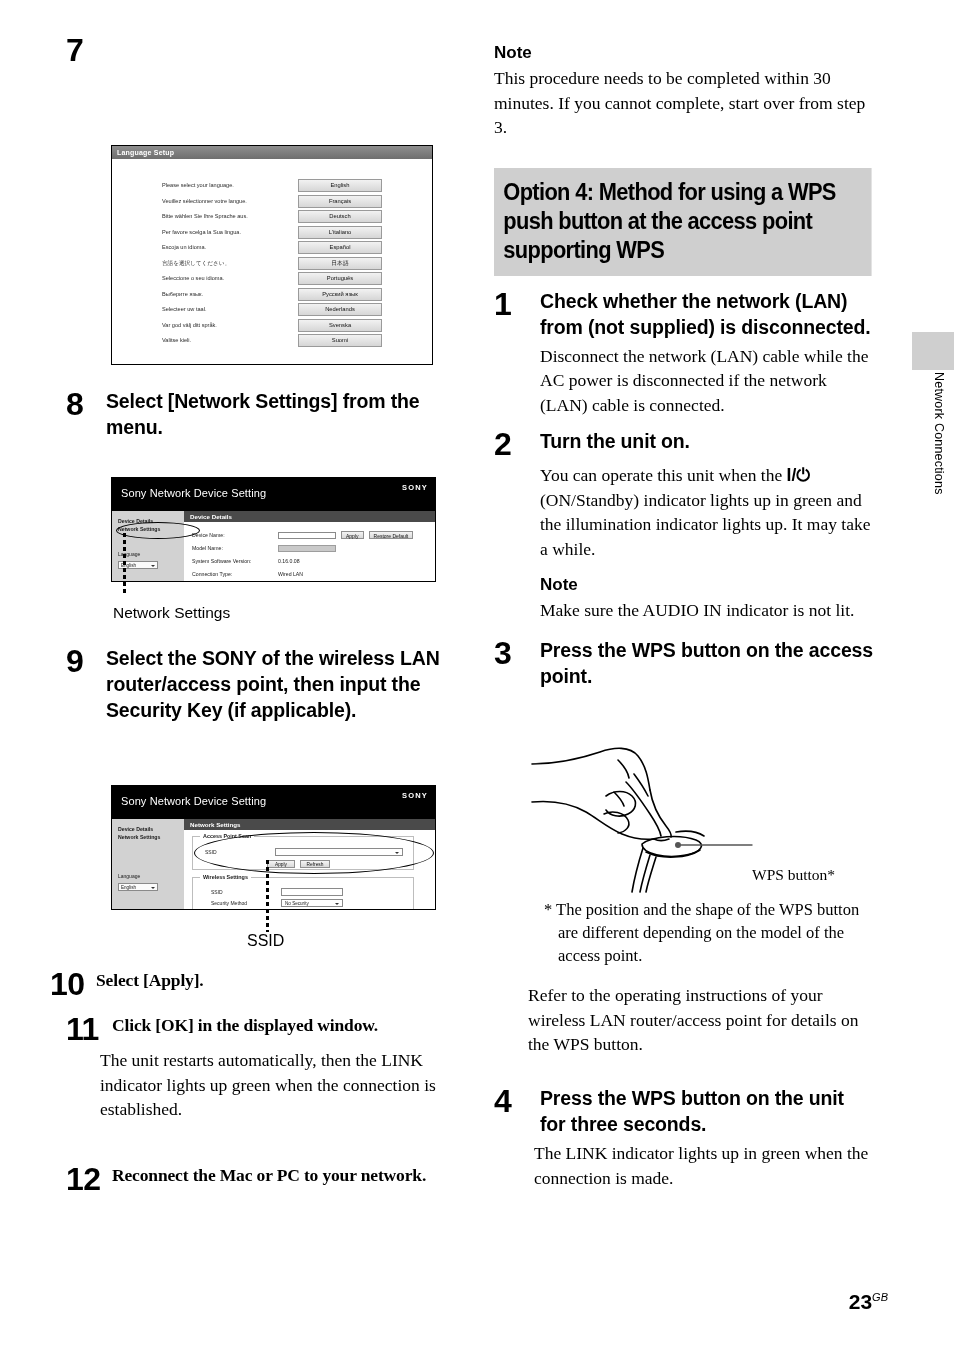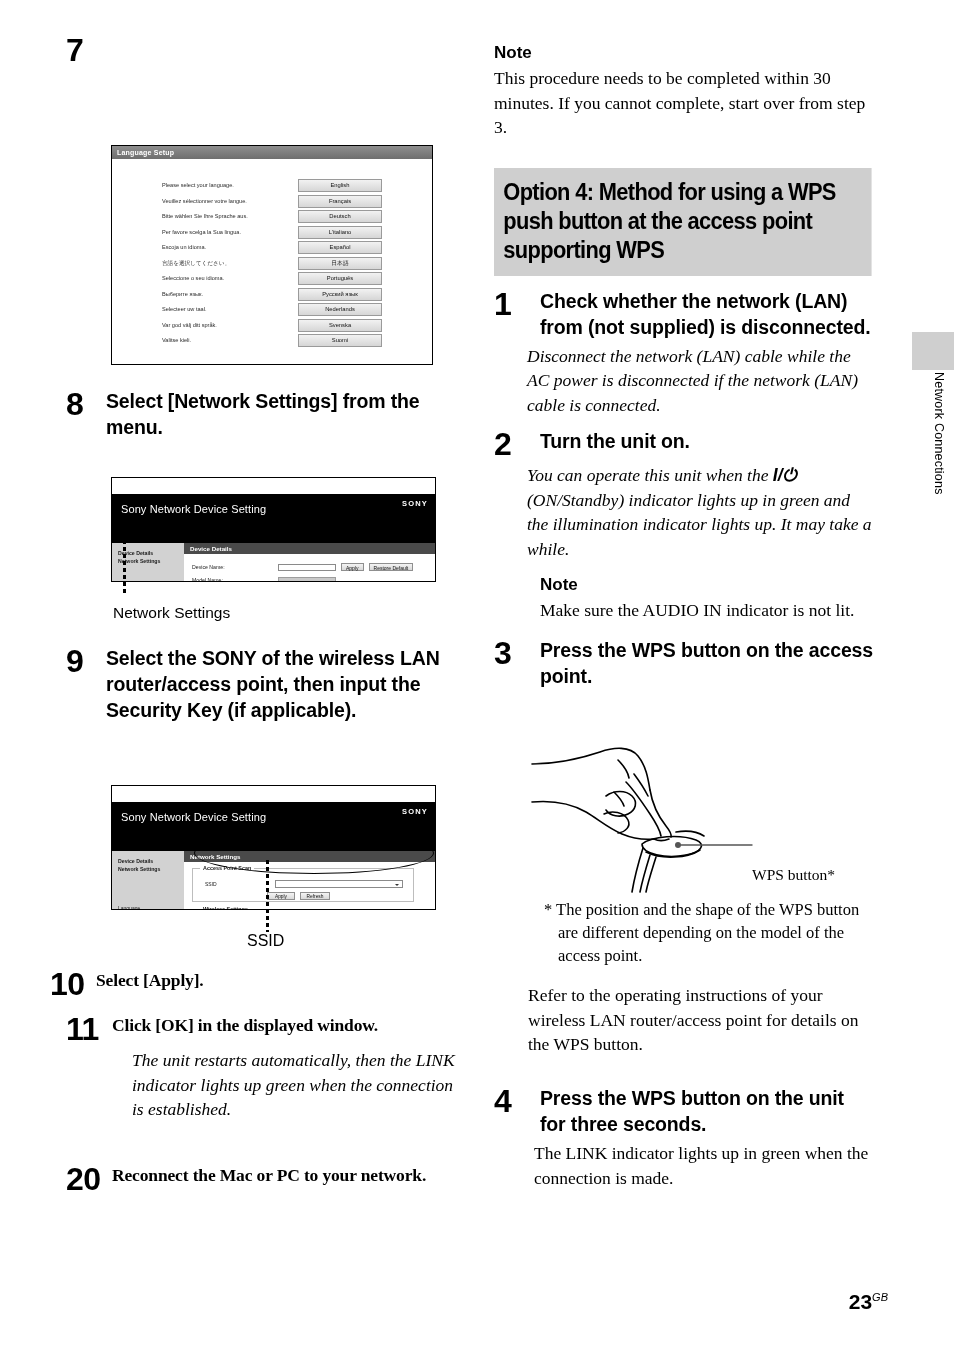--- a/index.html
+++ b/index.html
@@ -63,21 +63,21 @@
     line-height: 24px;
     font-family: Liberation Serif, serif;
   }
   .step-body {
     font-family: "Liberation Serif", serif;
     font-size: 17.5px;
     line-height: 24.5px;
     margin-left: 40px;
     margin-top: 2px;
   }
-  .col-right .step-body { margin-left: 33px; font-style: italic; }
+  .col-right .step-body { margin-left: 46px; }
 
   
   .note-head {
     font-family: "Liberation Sans", sans-serif;
     font-weight: bold;
     font-size: 17px;
     line-height: 22px;
     margin-bottom: 2px;
   }
   .note-body {
@@ -185,23 +185,22 @@
   }
   .sony-shot.one {
     left: 111px; top: 477px; width: 325px; height: 105px;
   }
   .sony-shot.two {
     left: 111px; top: 785px; width: 325px; height: 125px;
   }
   .sony-header {
     background: #000000;
     color: #ffffff;
-    height: 49px;
+    height: 33px;
     position: relative;
-    margin-top: 16px;
   }
   .sony-header .title {
     position: absolute;
     left: 9px; top: 9px;
     font-family: "Liberation Sans", sans-serif;
     font-size: 11px;
     letter-spacing: 0.1px;
   }
   .sony-header .logo {
     position: absolute;
@@ -599,26 +598,26 @@
       <div class="step-num w2">10</div>
       <div class="step-title sm">Select [Apply].</div>
     </div>
   </div>
 
   <div style="position:absolute;left:66px;top:1013px;width:392px;">
     <div class="step">
       <div class="step-num w2">11</div>
       <div class="step-title sm">Click [OK] in the displayed window.</div>
     </div>
-    <div class="step-body" style="margin-left:66px;font-style:italic;">The unit restarts automatically, then the LINK indicator lights up green when the connection is established.</div>
+    <div class="step-body" style="margin-left:34px;">The unit restarts automatically, then the LINK indicator lights up green when the connection is established.</div>
   </div>
 
   <div style="position:absolute;left:66px;top:1163px;width:392px;">
     <div class="step">
-      <div class="step-num w2">20</div>
+      <div class="step-num w2">12</div>
       <div class="step-title sm">Reconnect the Mac or PC to your network.</div>
     </div>
   </div>
 
   <div class="col-right">
 
     <div>
       <div class="note-head">Note</div>
       <div class="note-body">This procedure needs to be completed within 30 minutes. If you cannot complete, start over from step 3.</div>
     </div>

